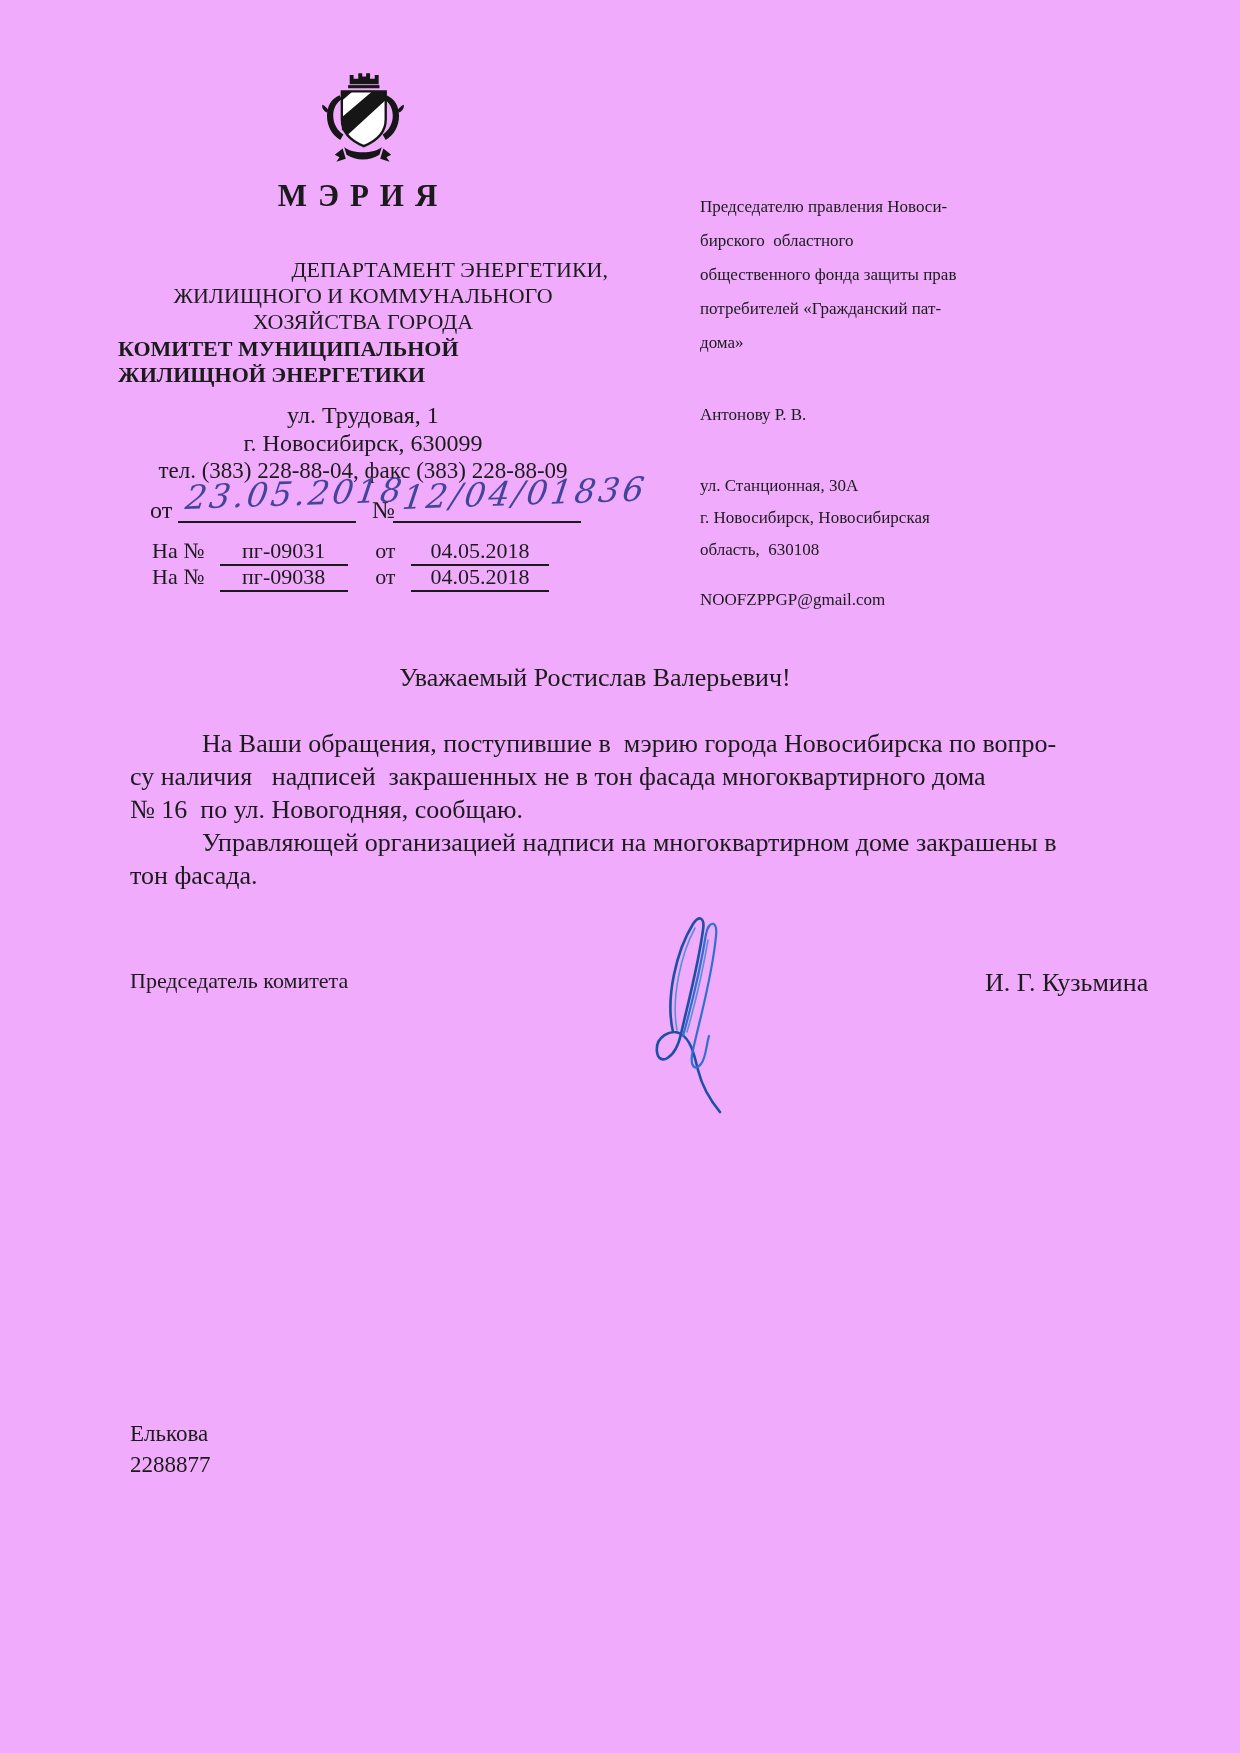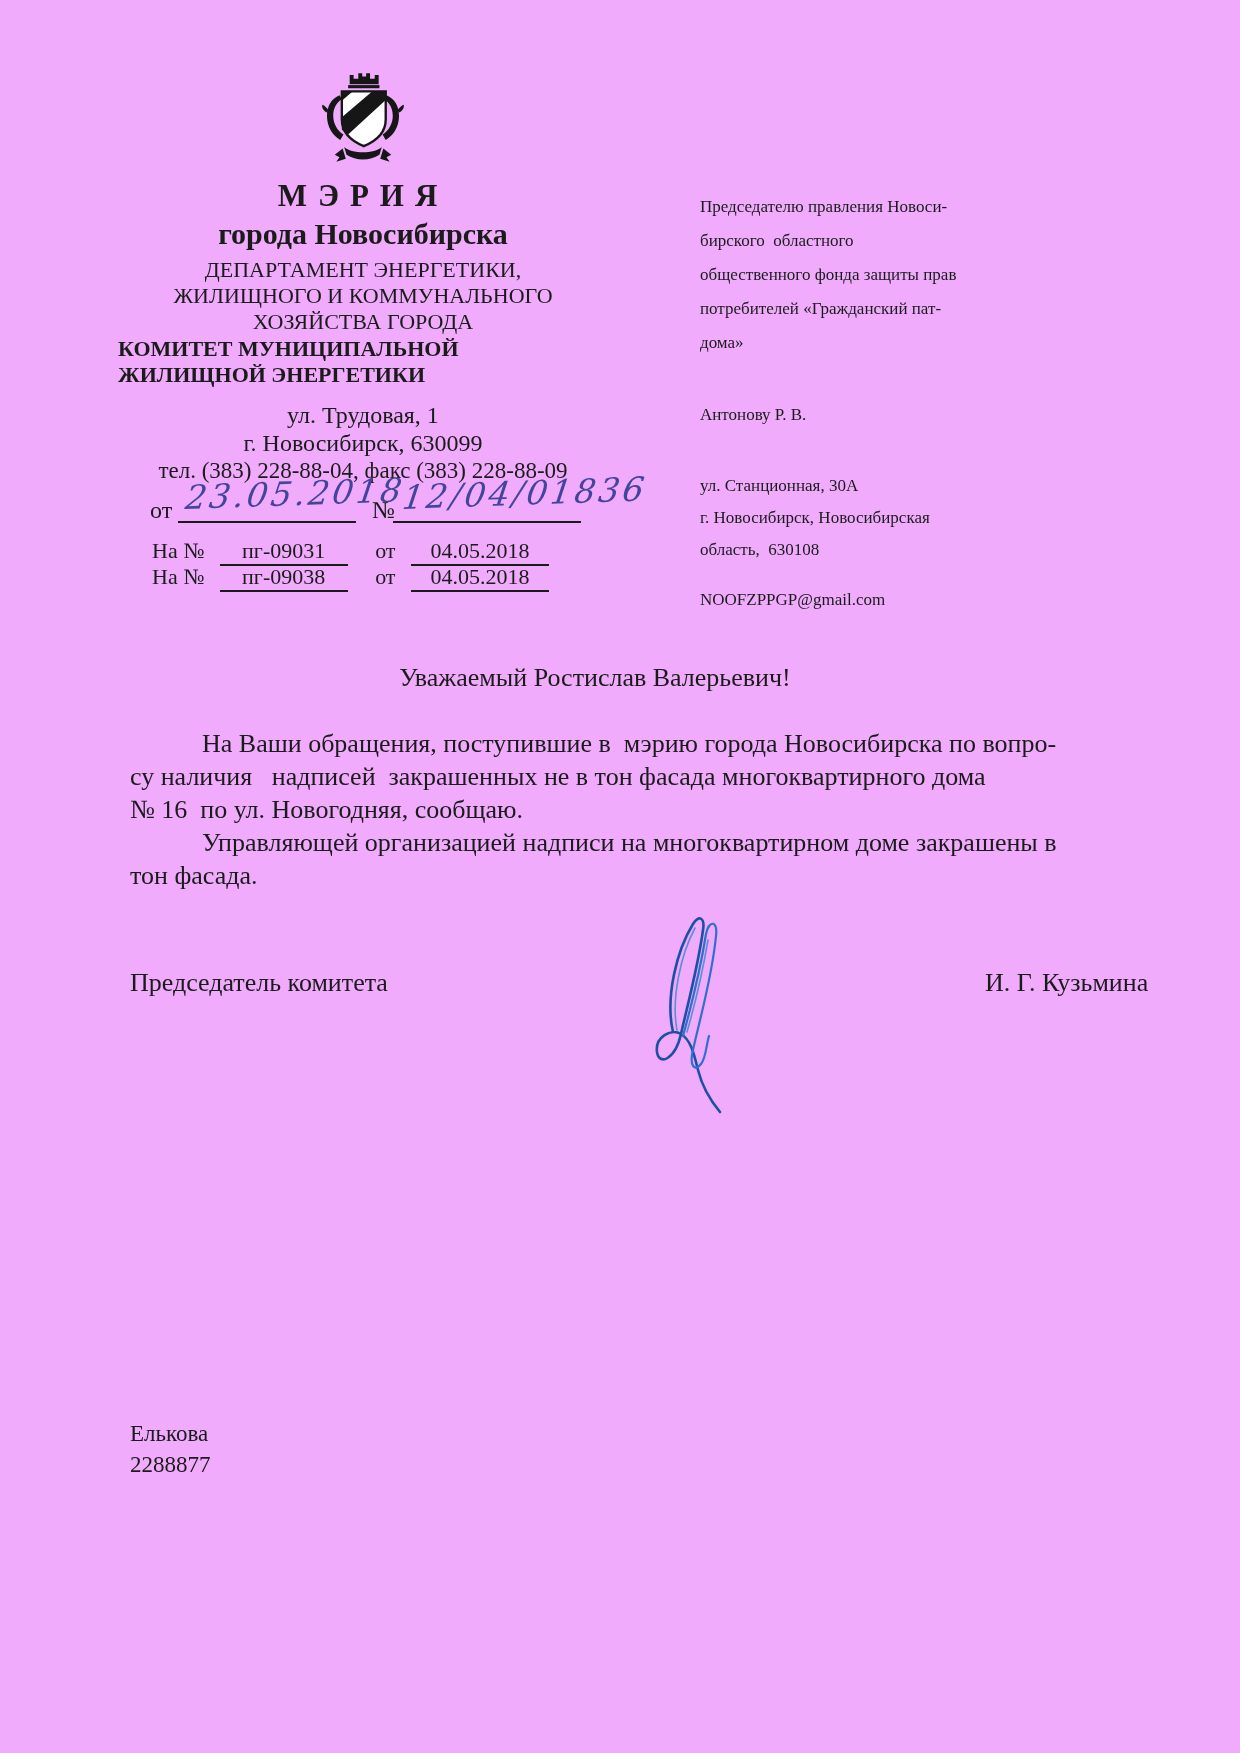--- a/index.html
+++ b/index.html
@@ -11,21 +11,21 @@
     color:#1b1b1b;
     overflow:hidden;
     padding-left:39px;
   }
   .abs{position:absolute;}
   .pre{white-space:pre-wrap;}
   .coat{left:316px;top:68px;width:94px;height:100px;}
   .org1{top:178px;font-size:31px;font-weight:bold;letter-spacing:11px;width:490px;left:118px;text-align:center;}
   .org2{top:217px;font-size:30px;font-weight:bold;width:490px;left:118px;text-align:center;}
   .dept{width:490px;left:118px;text-align:center;font-size:22px;line-height:26px;}
-  .dept1{top:257px;} .dept2{top:283px;} .dept3{top:309px;}
+  .dept1{top:257px;text-align:right;} .dept2{top:283px;} .dept3{top:309px;}
   .comm{width:490px;left:118px;text-align:left;font-size:22px;line-height:26px;font-weight:bold;}
   .comm1{top:336px;} .comm2{top:362px;}
   .addr{width:490px;left:118px;text-align:center;font-size:24px;}
   .addr1{top:402px;} .addr2{top:430px;}
   .contacts{top:458px;width:520px;left:103px;text-align:center;font-size:23px;}
 
   
   .ref-label{font-size:24px;}
   .hand{
     font-family:"DejaVu Serif",serif;
@@ -40,21 +40,21 @@
   .uline{height:0;border-bottom:2px solid #1a1a1a;}
   .in-row{font-size:22px;white-space:nowrap;}
   .in-val{display:inline-block;border-bottom:2px solid #1a1a1a;text-align:center;}
   .rcp-line{left:700px;width:440px;font-size:17px;}
 
   
   .salut{left:25px;top:663px;width:1140px;text-align:center;font-size:26px;font-weight:normal;}
   .bline{left:130px;width:1030px;font-size:26px;}
 
   
-  .sig-pos{left:130px;top:968px;font-size:26px;}
+  .sig-pos{left:130px;top:968px;font-size:22px;}
   .sig-name{left:985px;top:968px;font-size:26px;}
   .sig-svg{left:635px;top:912px;width:130px;height:205px;}
 
   
   .foot{left:130px;font-size:23px;margin-top:8px;}
 </style>
 </head>
 <body>
 
 <div class="page">
@@ -75,21 +75,20 @@
       <path d="M90,34 c10,4 16,14 16,26 c0,14 -7,25 -17,31 l-4,-7 c8,-5 13,-14 13,-24 c0,-9 -4,-17 -11,-21 z"></path>
       <path d="M106,56 c4,-2 7,-6 6,-10 c-3,1 -6,4 -8,7 z"></path>
 
       <path d="M36,100 c9,9 39,9 48,0 l-3,10 c-12,8 -30,8 -42,0 z"></path>
       <path d="M34,102 l-10,8 6,3 -4,6 12,-4 z"></path>
       <path d="M86,102 l10,8 -6,3 4,6 -12,-4 z"></path>
     </g>
   </svg>
 
   <div class="abs org1">МЭРИЯ</div>
-  <div class="abs org2">города Новосибирска</div>
   <div class="abs dept dept1">ДЕПАРТАМЕНТ ЭНЕРГЕТИКИ,</div>
   <div class="abs dept dept2">ЖИЛИЩНОГО И КОММУНАЛЬНОГО</div>
   <div class="abs dept dept3">ХОЗЯЙСТВА ГОРОДА</div>
   <div class="abs comm comm1">КОМИТЕТ МУНИЦИПАЛЬНОЙ</div>
   <div class="abs comm comm2">ЖИЛИЩНОЙ ЭНЕРГЕТИКИ</div>
   <div class="abs addr addr1">ул. Трудовая, 1</div>
   <div class="abs addr addr2">г. Новосибирск, 630099</div>
   <div class="abs contacts">тел. (383) 228-88-04, факс (383) 228-88-09</div>
 
   <div class="abs ref-label" style="left:150px;top:497px;">от</div>

